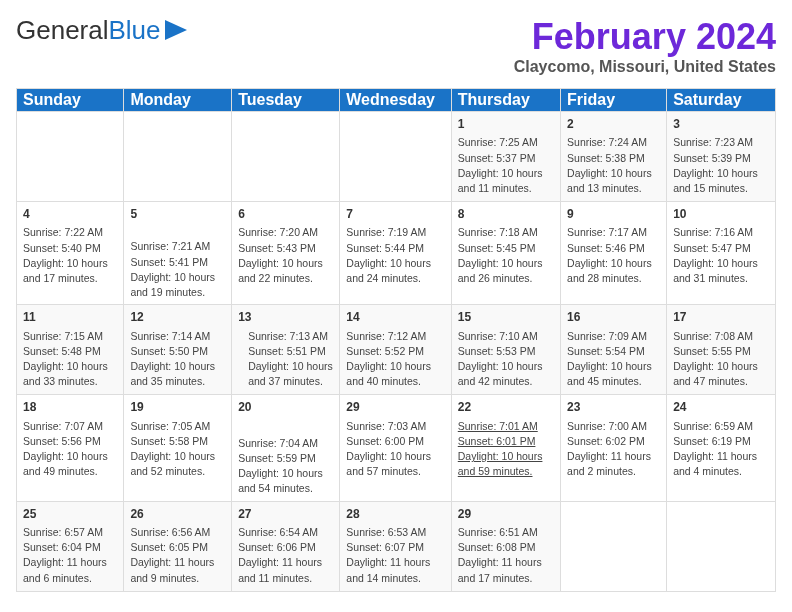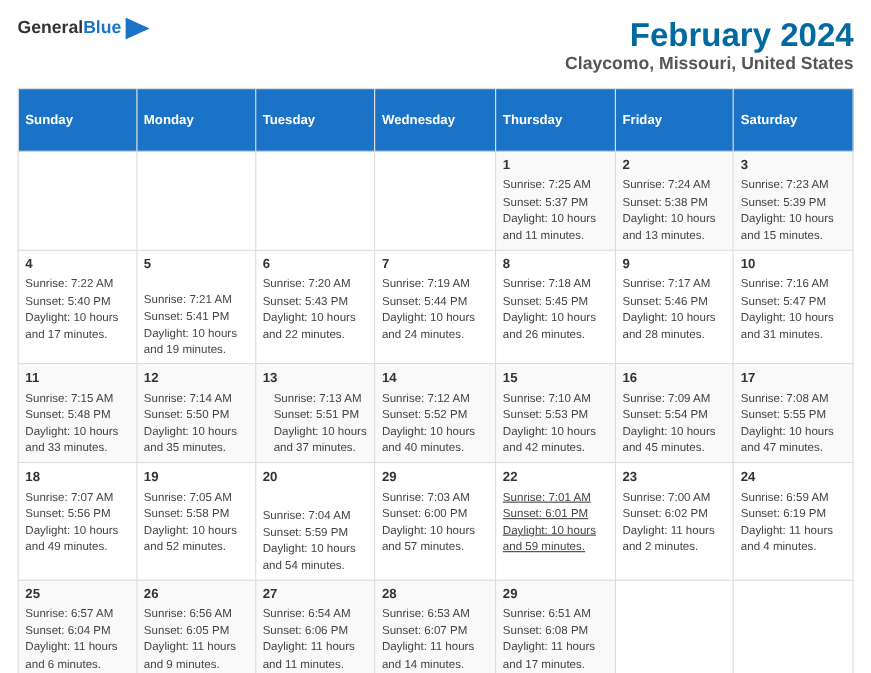--- a/index.html
+++ b/index.html
@@ -15,51 +15,51 @@
       justify-content: space-between;
       align-items: flex-start;
       margin-bottom: 12px;
     }
     .logo {
       display: flex;
       flex-direction: column;
       align-items: flex-start;
     }
     .logo-text {
-      font-size: 16px;
-      font-weight: bold;
+      font-size: 26px;
+      font-weight: normal;
       color: #333;
       line-height: 1.1;
       text-align: center;
     }
     .logo-text span.blue { color: #1a73c7; }
     .title-area {
       text-align: right;
     }
     .month-title {
-      font-size: 30px;
+      font-size: 36px;
       font-weight: bold;
-      color: #0369a1;
+      color: #6d28d9;
     }
     .location-title {
       font-size: 16px;
       color: #555;
       font-weight: bold;
     }
     table {
       width: 100%;
       border-collapse: collapse;
       font-size: 11px;
     }
     thead tr th {
       background-color: #1a73c7;
       color: #fff;
       text-align: left;
-      padding: 21px 6px;
-      font-size: 12px;
+      padding: 2px 6px;
+      font-size: 16px;
       font-weight: bold;
       border: 1px solid #ddd;
     }
     tbody tr td {
       border: 1px solid #ddd;
       vertical-align: top;
       padding: 4px 6px;
       height: 90px;
       width: 113px;
       color: #333;

